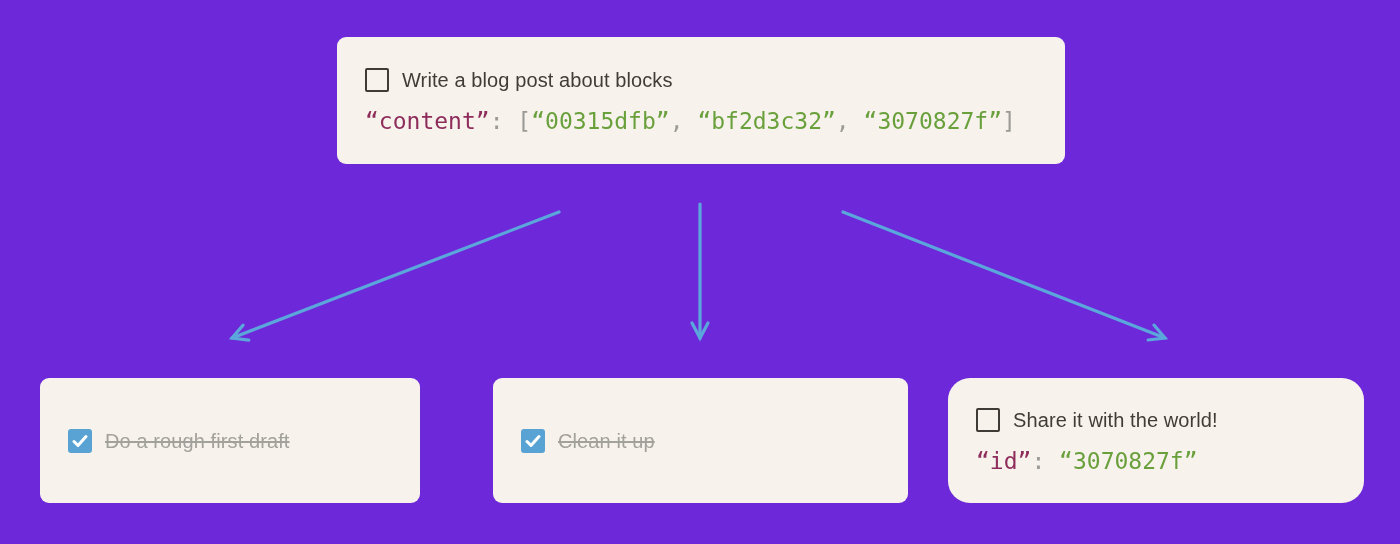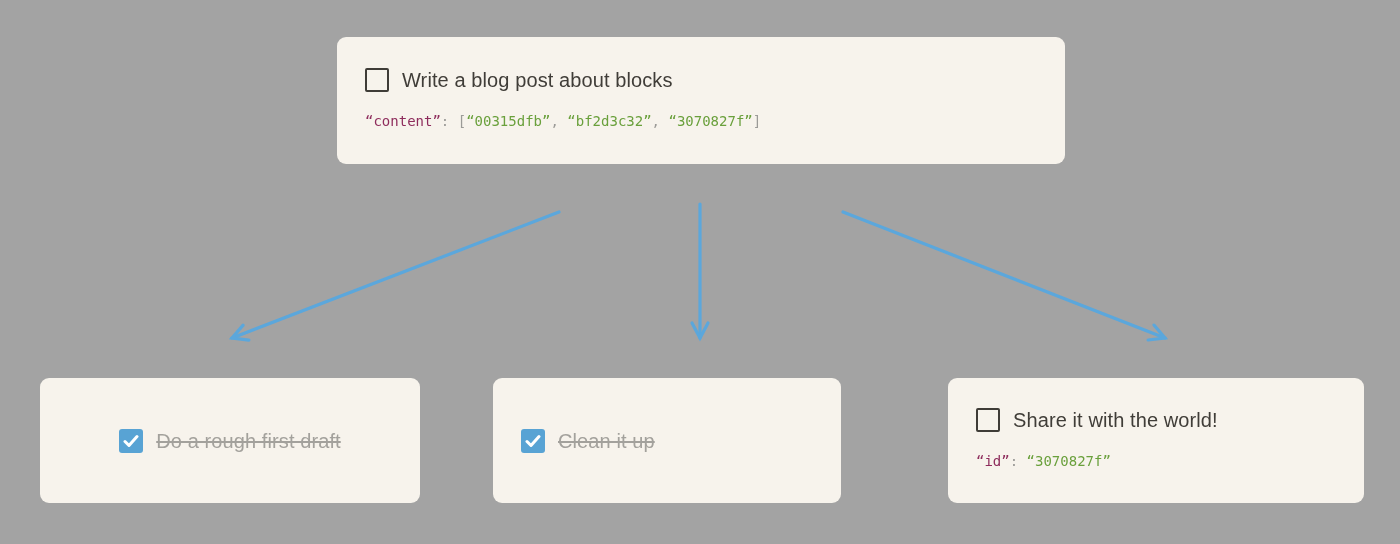--- a/index.html
+++ b/index.html
@@ -14,21 +14,21 @@
     --text-strikethrough: #a3a19c;
   }
   * { margin: 0; padding: 0; box-sizing: border-box; }
   html, body { background: #ffffff; }
   body { font-family: "Liberation Sans", sans-serif; }
 
   .canvas {
     position: relative;
     width: 1400px;
     height: 544px;
-    background: #a3a3a3;
+    background: #6d28d9;
     overflow: hidden;
   }
 
   .arrows-layer {
     position: absolute;
     left: 0; top: 0;
     width: 1400px; height: 544px;
     pointer-events: none;
   }
   .arrow-stroke {
@@ -42,23 +42,23 @@
     position: absolute;
     background: var(--box-background);
     border-radius: 9px;
     padding: 28px 28px;
     display: flex;
     flex-direction: column;
     justify-content: center;
     gap: 15px;
   }
   .card.parent { left: 337px; top: 37px;  width: 728px; height: 127px; }
-  .card.child-1 { left: 40px;  top: 378px; width: 380px; height: 125px; align-items: center; }
-  .card.child-2 { left: 493px; top: 378px; width: 348px; height: 125px; }
-  .card.child-3 { left: 948px; top: 378px; width: 416px; height: 125px; }
+  .card.child-1 { left: 40px;  top: 378px; width: 380px; height: 125px; }
+  .card.child-2 { left: 493px; top: 378px; width: 415px; height: 125px; }
+  .card.child-3 { left: 948px; top: 378px; width: 416px; height: 125px; border-radius: 22px; }
 
   .todo-row {
     display: flex;
     align-items: center;
     gap: 13px;
   }
   .checkbox {
     width: 24px;
     height: 24px;
     flex: 0 0 24px;
@@ -84,21 +84,21 @@
     letter-spacing: 0.1px;
   }
   .todo-title.done {
     color: var(--text-strikethrough);
     text-decoration: line-through;
     text-decoration-thickness: 1.5px;
   }
 
   .code-line {
     font-family: "DejaVu Sans Mono", "Liberation Mono", monospace;
-    font-size: 14px;
+    font-size: 23px;
     line-height: 26px;
     white-space: pre;
   }
   .tok-key   { color: var(--code-key); }
   .tok-punct { color: var(--code-punctuation); }
   .tok-value { color: var(--code-value); }
 </style>
 </head>
 <body>
 

